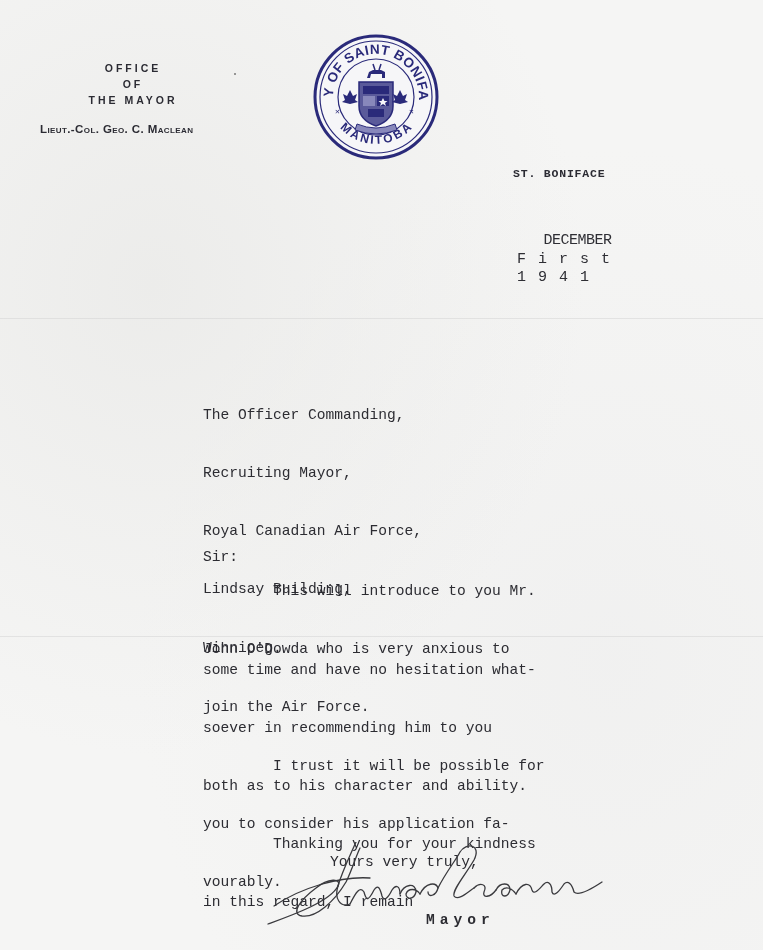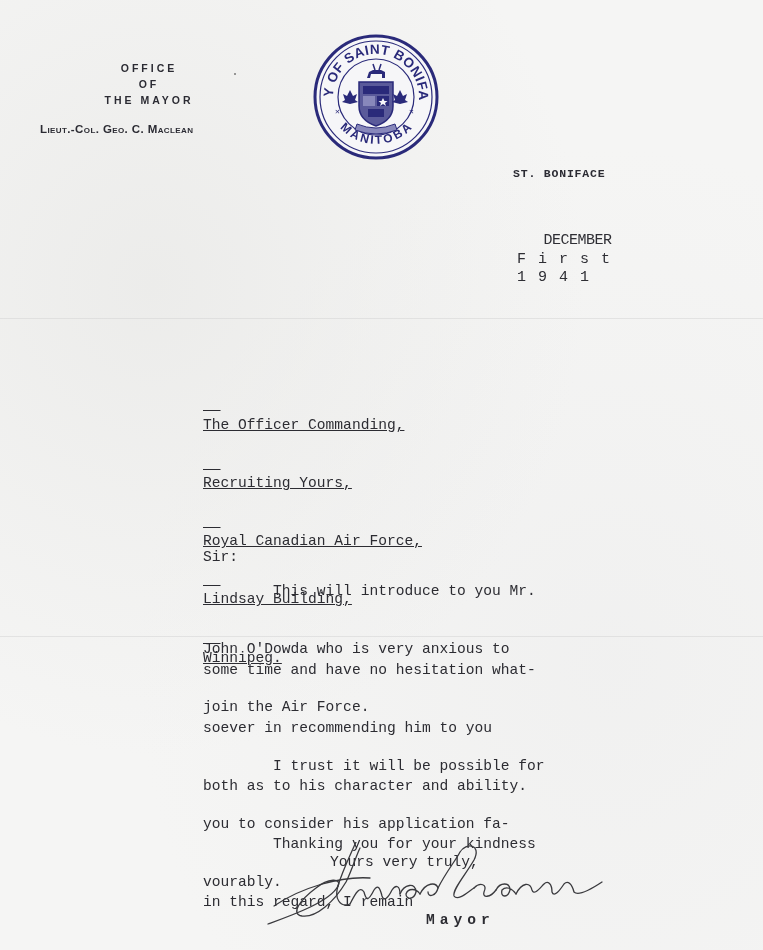--- a/index.html
+++ b/index.html
@@ -26,21 +26,21 @@
     .fold-line {
       position: absolute;
       left: 0;
       right: 0;
       height: 1px;
       background: rgba(210,210,210,0.5);
     }
     
     .office-block {
       position: absolute;
-      left: 40px;
+      left: 24px;
       top: 60px;
       width: 218px;
       text-align: center;
       font-family: "Liberation Sans", "DejaVu Sans", sans-serif;
       font-weight: bold;
       color: #2b2b33;
     }
     .office-line {
       font-size: 10.5px;
       letter-spacing: 3px;
@@ -90,21 +90,21 @@
     
     .typed {
       position: absolute;
       left: 203px;
       font-size: 14.6px;
       line-height: 19.4px;
       color: #2c2c32;
       white-space: pre;
     }
     .typed span { display: block; }
-    .addr { top: 377px; text-decoration: underline; }
+    .addr { top: 367px; }
     .salute { top: 509px; }
     .para1 { top: 543px; }
     .para2 { top: 622px; }
     .para3 { top: 718px; }
     .para4 { top: 796px; }
     .closing {
       position: absolute;
       left: 330px;
       top: 854px;
       font-size: 14.6px;
@@ -191,21 +191,21 @@
 <div class="city-name">ST. BONIFACE</div>
 
 <div class="date-block">
   <span class="date-month">DECEMBER</span>
   <span class="date-day">F i r s t</span>
   <span class="date-year">1 9 4 1</span>
 </div>
 
 <div class="typed addr">
   <span>The Officer Commanding,</span>
-  <span>Recruiting Yours,</span>
+  <span>Recruiting Mayor,</span>
   <span>Royal Canadian Air Force,</span>
   <span>Lindsay Building,</span>
   <span>Winnipeg.</span>
 </div>
 
 <div class="typed salute">
   <span>Sir:</span>
 </div>
 
 <div class="typed para1">

